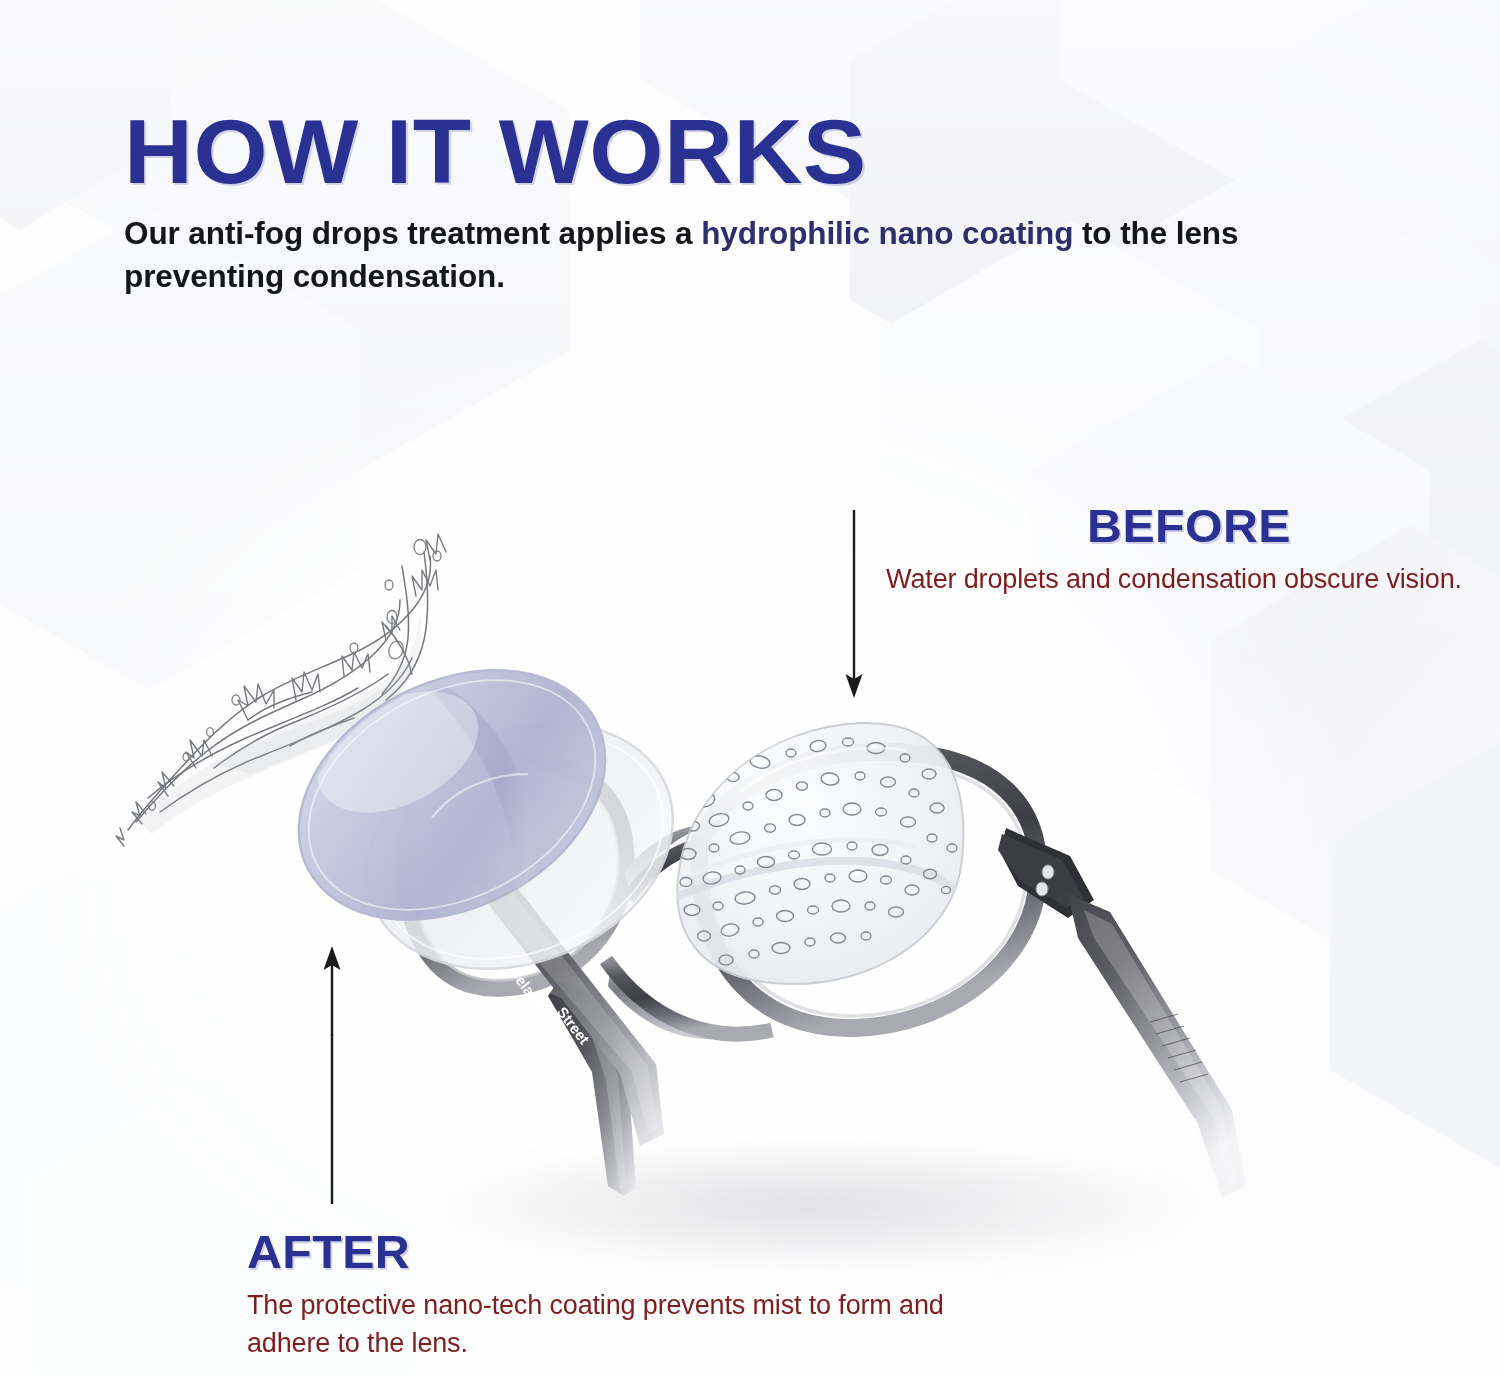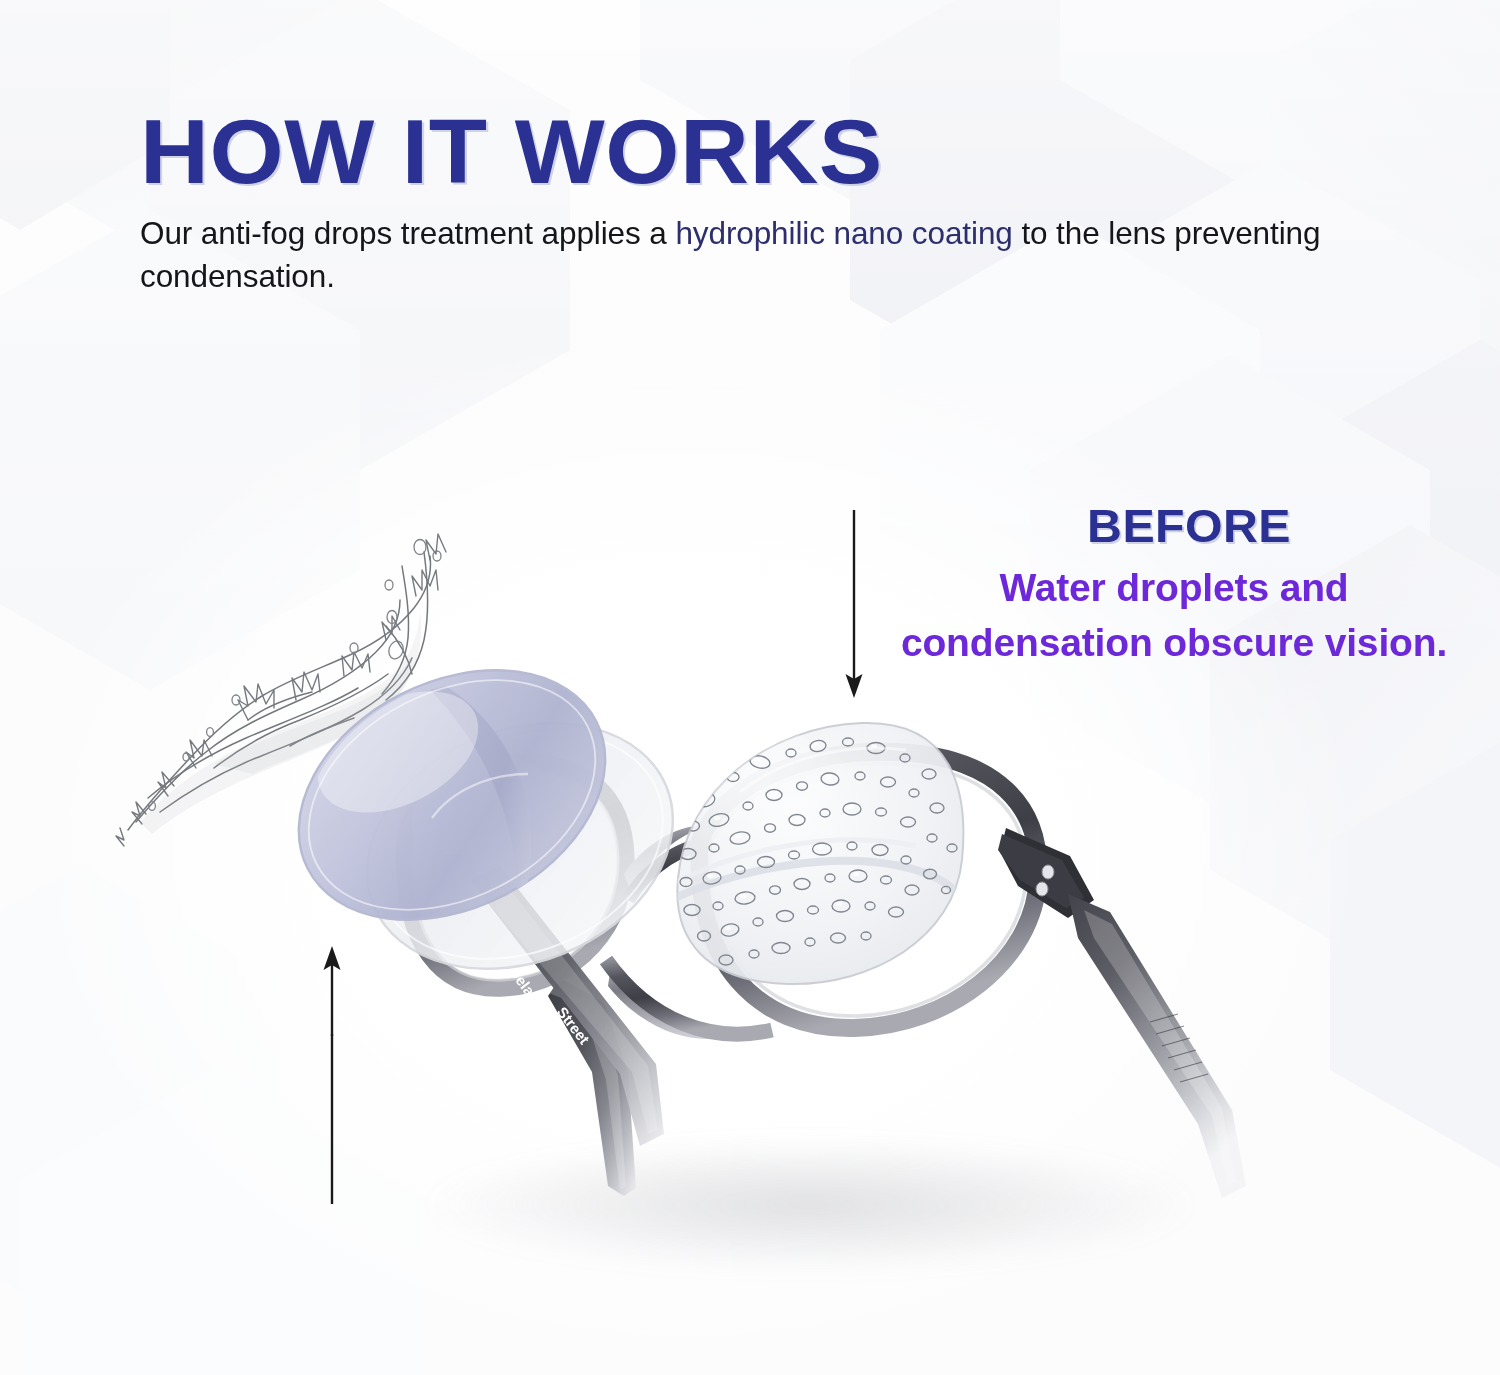--- a/index.html
+++ b/index.html
@@ -29,21 +29,21 @@
     z-index: 1;
     pointer-events: none;
     background:
       radial-gradient(ellipse 900px 700px at 46% 62%, rgba(255,255,255,0.97) 0%, rgba(255,255,255,0.85) 45%, rgba(255,255,255,0) 75%),
       linear-gradient(to bottom, rgba(255,255,255,0.55) 0%, rgba(255,255,255,0.15) 30%, rgba(255,255,255,0.0) 55%);
   }
 
   
   .header-block {
     position: absolute;
-    left: 140px;
+    left: 124px;
     top: 108px;
     z-index: 6;
     width: 1260px;
   }
   .h1-title {
     font-family: "Liberation Sans Narrow", "Liberation Sans", sans-serif;
     font-size: 90px;
     line-height: 0.98;
     font-weight: 700;
     letter-spacing: 0.5px;
@@ -52,21 +52,21 @@
     transform: scaleX(1.06);
     transform-origin: left center;
     text-shadow: 2px 2px 0 rgba(160,163,200,0.45);
     white-space: nowrap;
   }
   .subtitle {
     margin: 16px 0 0 0;
     font-size: 31.5px;
     line-height: 1.36;
     color: #15161a;
-    font-weight: 400;
+    font-weight: 700;
     letter-spacing: -0.1px;
     max-width: 1235px;
   }
   .hl-blue { color: #2d2f6d; }
 
   
   .callout { position: absolute; z-index: 7; }
 
   #callout-before { left: 874px; top: 503px; width: 600px; text-align: center; }
   #callout-after  { left: 247px; top: 1229px; width: 760px; }
@@ -79,24 +79,24 @@
     letter-spacing: 0.4px;
     color: #2a3192;
     transform: scaleX(1.05);
     transform-origin: left center;
     text-shadow: 1.6px 1.6px 0 rgba(165,168,205,0.5);
     margin: 0;
     white-space: nowrap;
   }
   .callout-body {
     margin: 11px 0 0 0;
-    font-size: 39px;
+    font-size: 27px;
     line-height: 1.42;
-    color: #6d28d9;
-    font-weight: 700;
+    color: #7f1d1d;
+    font-weight: 400;
     letter-spacing: -0.15px;
   }
 
   
   .arrow-svg { position: absolute; z-index: 7; overflow: visible; }
   #arrow-before { left: 838px; top: 508px; }
   #arrow-after  { left: 316px; top: 944px; }
 
   
   #art { position: absolute; inset: 0; z-index: 4; pointer-events: none; }
@@ -447,14 +447,18 @@
   <div id="callout-before" class="callout">
     <div class="callout-title">BEFORE</div>
     <p class="callout-body">Water droplets and condensation obscure vision.</p>
   </div>
 
   <svg id="arrow-after" class="arrow-svg" width="34" height="262" viewBox="0 0 34 262">
     <line x1="16" y1="90" x2="16" y2="260" stroke="#1a1a1a" stroke-width="2.4"></line>
     <line x1="16" y1="16" x2="16" y2="92" stroke="#1a1a1a" stroke-width="2.4"></line>
     <polygon points="16,2 7.5,26 16,21 24.5,26" fill="#1a1a1a"></polygon>
   </svg>
+  <div id="callout-after" class="callout">
+    <div class="callout-title">AFTER</div>
+    <p class="callout-body">The protective nano-tech coating prevents mist to form and adhere to the lens.</p>
+  </div>
 
 </div>
 
 </body></html>

